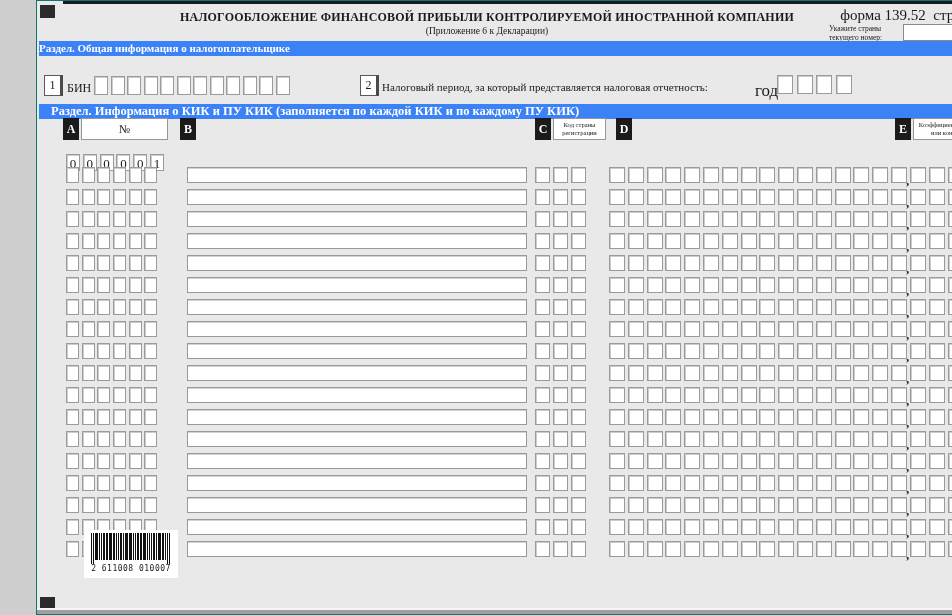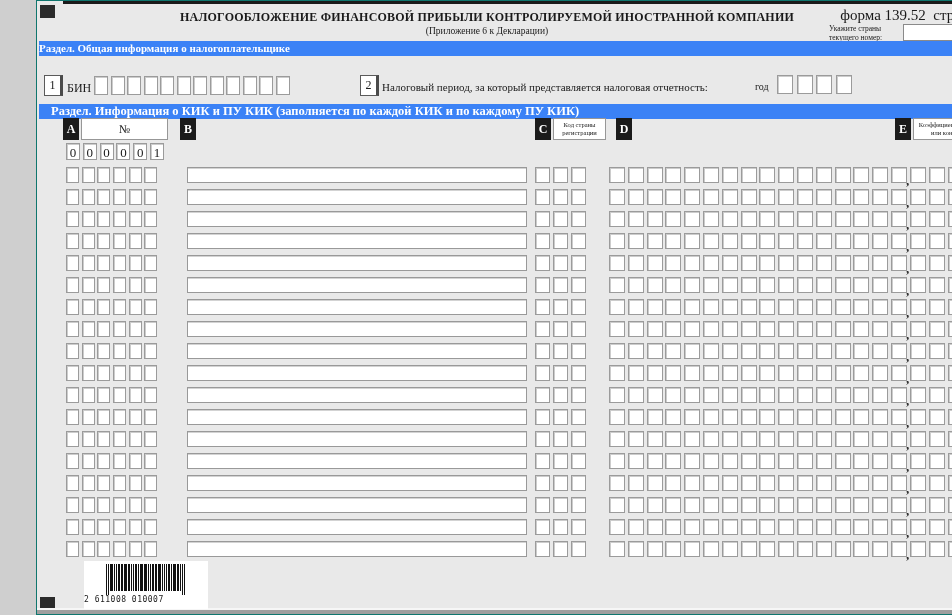--- a/index.html
+++ b/index.html
@@ -26,61 +26,61 @@
   .bar { position:absolute; left:2px; right:2px; background:#3b82f6; color:#fff; font-weight:bold; }
   .bar1 { top:40px;  height:15px; font-size:11px;   line-height:15px; }
   .bar2 { top:103px; height:15px; font-size:12.5px; line-height:15px;padding-left:12px; }
 
   .field-num { position:absolute; width:15px; height:19px; background:#fff; border:1px solid #5a5a5a;
                border-right:3px solid #4a4a4a; text-align:center; font-size:12px; line-height:19px; }
   .field1 { left:7px;   top:74px; }
   .field2 { left:323px; top:74px; }
   .bin-label    { position:absolute; left:30px;  top:80px; font-size:12px; }
   .period-label { position:absolute; left:345px; top:80px; font-size:11px; }
-  .year-label   { position:absolute; left:718px; top:80px; font-size:10px;text-align:center; }
+  .year-label   { position:absolute; left:718px; top:80px; font-size:17px;text-align:center; }
   #bin-boxes  { position:absolute; left:57px;  top:75px; white-space:nowrap; }
   #year-boxes { position:absolute; left:740px; top:74px; white-space:nowrap; }
 
   .box { display:inline-block; background:#fff; border:1px solid #9b9b9b;
          box-shadow:inset 1px 1px 0 rgba(110,110,110,.35); vertical-align:top; box-sizing:border-box; }
   .bin-box  { width:14px; height:19px; margin-right:2.5px; }
   .year-box { width:16px; height:19px; margin-right:3.5px; }
 
   .colkey { position:absolute; top:117px; width:16px; height:22px; background:#1b1b1b; color:#fff;
             font-size:12px; font-weight:bold; text-align:center; line-height:22px; }
   .colbox { position:absolute; top:117px; height:22px; background:#fff; border:1px solid #979797;
             box-sizing:border-box; display:flex; align-items:center; justify-content:center;
             text-align:center; line-height:1.25; }
   .key-a { left:26px; }  .box-a { left:44px;  width:87px;  font-size:12px; }
   .key-b { left:143px; } .box-b { left:161px; width:326px; font-size:12px; }
   .key-c { left:498px; } .box-c { left:516px; width:53px;  font-size:6.5px; padding:0 2px; }
   .key-d { left:579px; } .box-d { left:597px; width:247px; font-size:7px;   padding:0 6px; }
   .key-e { left:858px; } .box-e { left:876px; width:73px;  font-size:6.5px; padding:0 2px; }
 
-  #total-digits { position:absolute; left:29px; top:142px; white-space:nowrap; }
+  #total-digits { position:absolute; left:29px; top:153px; white-space:nowrap; }
   .digit { width:14px; height:17px; margin-right:2.8px; text-align:center; font-size:13px; line-height:17px; }
   .total-label { position:absolute; left:152px; top:145px; font-size:11px; }
 
   #rows { position:absolute; top:166px; left:0; right:0; }
   .row   { position:relative; height:22px; }
   .cells { position:absolute; top:0; white-space:nowrap; }
   .a-cells { left:29px; }
   .c-cells { left:498px; }
   .d-cells { left:572px; }
   .e-cells { left:854px; }
   .a-box { width:13px;   height:16px; margin-right:2.7px; }
   .c-box { width:15px;   height:16px; margin-right:2.8px; }
   .d-box { width:16px;   height:16px; margin-right:2.8px; }
   .e-box { width:16px;   height:16px; margin-right:3px; }
   .b-input { position:absolute; left:150px; top:0; width:338px; height:14px; background:#fff;
              border:1px solid #999; box-shadow:inset 0 1px 0 rgba(110,110,110,.3); }
   .comma { position:absolute; left:15px; bottom:-4px; font-size:13px; font-weight:bold; z-index:2; }
 
-  .barcode { position:absolute; left:47px; top:560px; width:124px; height:48px; background:#fff;
-             text-align:left; padding-top:3px; box-sizing:border-box; }
+  .barcode { position:absolute; left:47px; top:529px; width:94px; height:48px; background:#fff;
+             text-align:center; padding-top:3px; box-sizing:border-box; }
   #barcode-bars { height:30px; display:flex; align-items:flex-start; justify-content:center; }
   .bbar { background:#111; height:27px; margin-right:1px; }
   .bbar.guard { height:31px; }
   .barcode-number { font-family:"DejaVu Sans Mono", monospace; font-size:8px; letter-spacing:.5px; margin-top:1px; }
 </style>
 </head>
 <body>
 
 <div class="page">
   <div class="top-line"></div>

